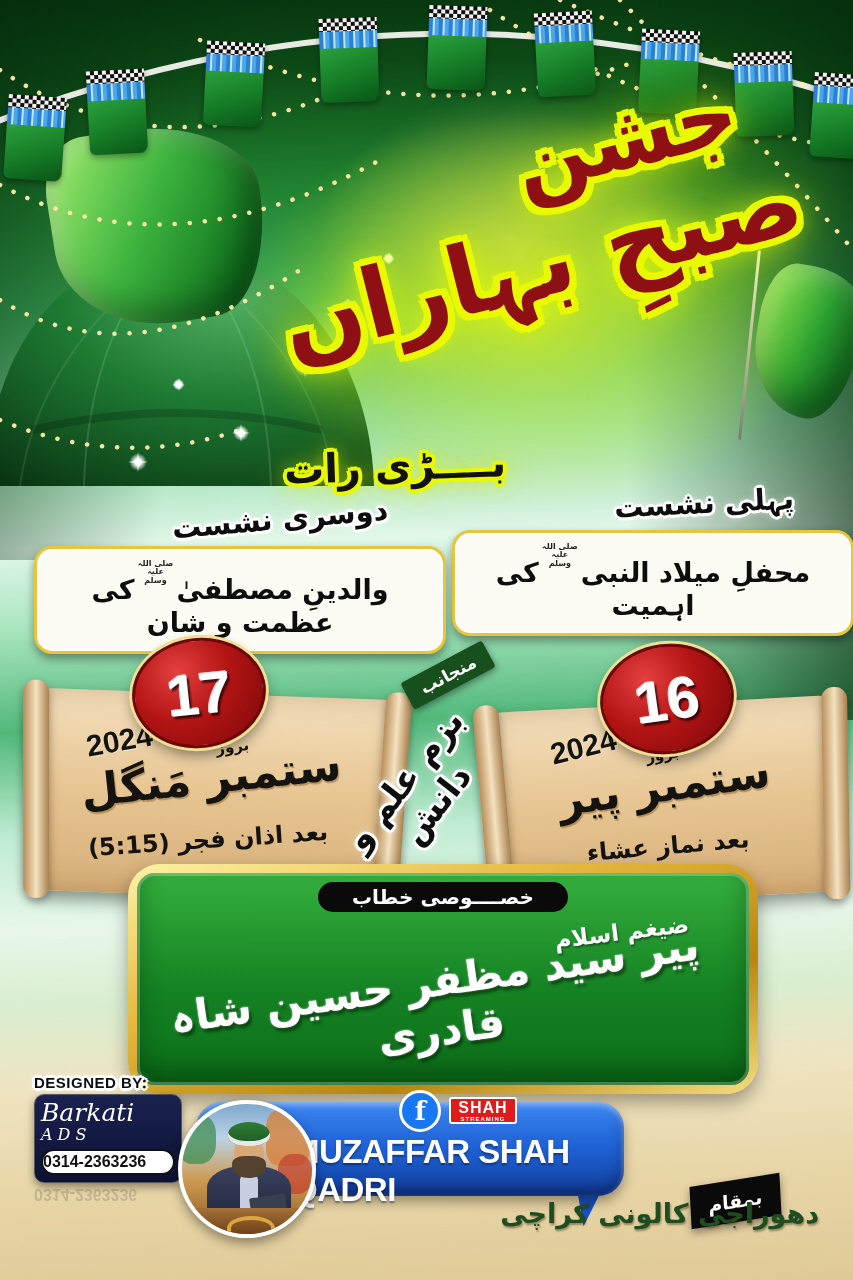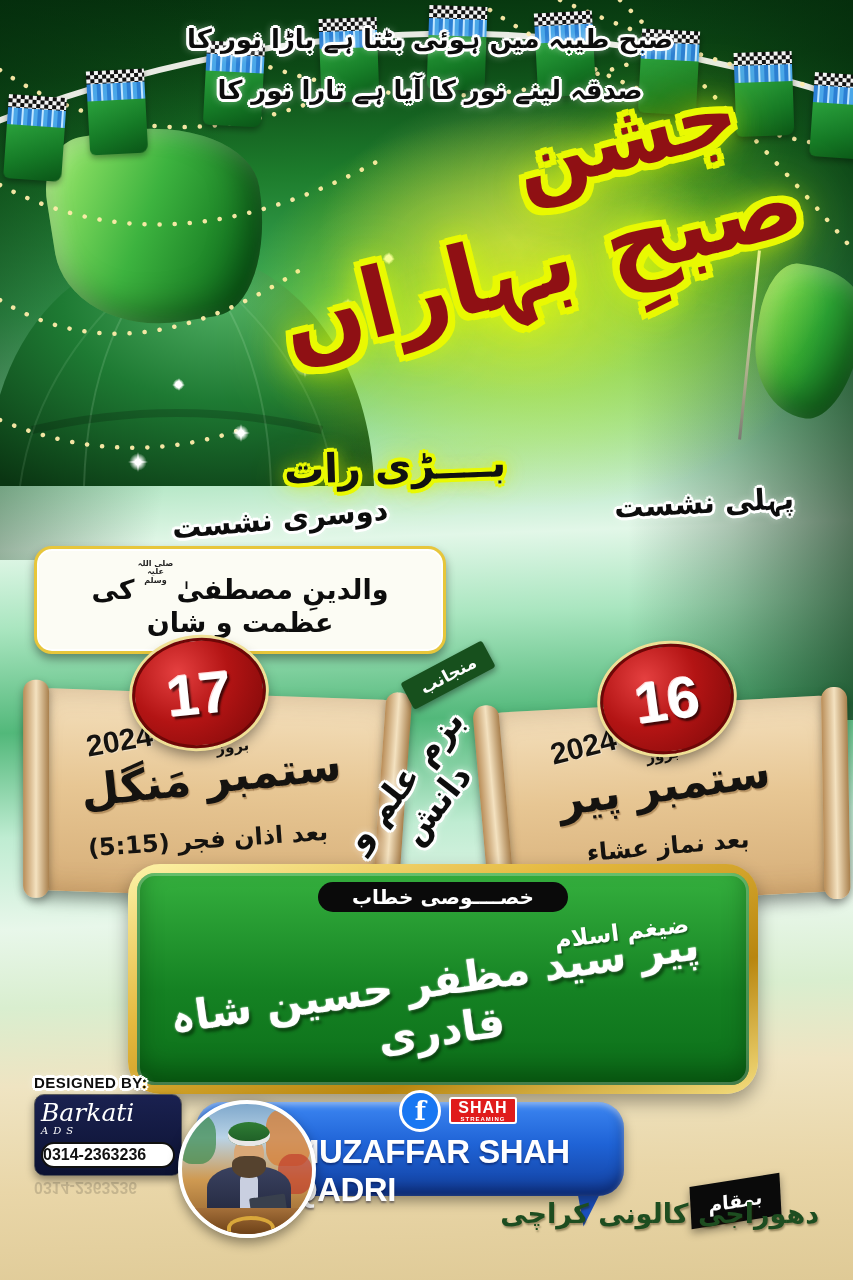--- a/index.html
+++ b/index.html
@@ -122,21 +122,21 @@
   .spk-name{position:absolute;left:8px;top:84px;width:586px;text-align:center;color:#fff;
          font-size:42px;font-weight:bold;transform:rotate(-8deg);
          text-shadow:2px 4px 3px rgba(0,30,0,.55),0 0 2px #fff;}
 
   
   .des{left:34px;top:1074px;width:148px;z-index:6;text-align:left;}
   .des .lab{font-size:15px;letter-spacing:.5px;font-family:"Liberation Sans",sans-serif;}
   .des .box{margin-top:3px;background:linear-gradient(#1a2150,#0c1232);border:1px solid #555;
          border-radius:10px;padding:5px 6px 7px;box-shadow:0 4px 8px rgba(0,0,0,.4);}
   .des .brand{color:#fff;font-family:"DejaVu Serif",serif;font-style:italic;font-size:25px;line-height:1;}
-  .des .ads{color:#fff;font-family:"DejaVu Serif",serif;font-style:italic;font-size:10px;
+  .des .ads{color:#fff;font-family:"DejaVu Serif",serif;font-style:italic;font-size:16px;
          letter-spacing:5px;line-height:1.2;}
   .des .phone{margin-top:5px;background:#fff;border:2px solid #111;border-radius:13px;
          font-family:"Liberation Sans",sans-serif;font-weight:bold;font-size:16px;color:#111;padding:2px 0;}
   .des .refl{transform:scaleY(-1);opacity:.16;filter:blur(.5px);margin-top:2px;
          font-family:"Liberation Sans",sans-serif;font-weight:bold;font-size:16px;color:#111;}
 
   
   .photo{left:178px;top:1100px;width:130px;height:130px;border-radius:50%;border:4px solid #fff;
          overflow:hidden;z-index:7;box-shadow:0 5px 12px rgba(0,0,0,.4);
          background:linear-gradient(180deg,#7fa8cc 0%,#b9d3e6 26%,#cf9a52 58%,#8a5a28 100%);}
@@ -285,33 +285,34 @@
       <div class="grn"></div>
     </div>
 
   <span class="sparkle" style="left:292px;top:352px;width:26px;height:26px"></span>
   <span class="sparkle" style="left:340px;top:298px;width:16px;height:16px"></span>
   <span class="sparkle" style="left:232px;top:424px;width:18px;height:18px"></span>
   <span class="sparkle" style="left:382px;top:252px;width:13px;height:13px"></span>
   <span class="sparkle" style="left:172px;top:378px;width:13px;height:13px"></span>
   <span class="sparkle" style="left:128px;top:452px;width:20px;height:20px"></span>
 
-  <div class="abs couplet u">
-    <div class="ln outline-w">صبح طیبہ میں ہوئی بٹتا ہے باڑا نور کا</div>
-    <div class="ln outline-w">صدقہ لینے نور کا آیا ہے تارا نور کا</div>
-  </div>
 
   <div class="abs title-glow"></div>
   <div class="abs main-title u">
     <div class="t1">جشن</div>
     <div class="t2">صبحِ بہاراں</div>
   </div>
   <div class="abs subtitle u glow-y">بــــڑی رات</div>
 
   <div class="abs sess-label u outline-w" style="left:566px;top:486px;width:276px;transform:rotate(-3deg)">پہلی نشست</div>
+  <div class="abs panel" style="left:452px;top:530px;width:396px;height:100px">
+    <div class="tx u">
+      <span>محفلِ میلاد النبی</span><span class="hon u">صلی اللہ علیہ وسلم</span><span>کی اہمیت</span>
+    </div>
+  </div>
 
   <div class="abs sess-label u outline-w" style="left:140px;top:502px;width:280px;transform:rotate(-5deg)">دوسری نشست</div>
   <div class="abs panel" style="left:34px;top:546px;width:406px;height:102px">
     <div class="tx u">
       <span>والدینِ مصطفیٰ</span><span class="hon u">صلی اللہ علیہ وسلم</span><span>کی عظمت و شان</span>
     </div>
   </div>
 
   <div class="abs scroll" style="left:488px;top:660px;width:356px;height:240px">
     <div class="paper" style="left:2px;top:44px;width:350px;height:196px;transform:rotate(-3deg)"></div>

